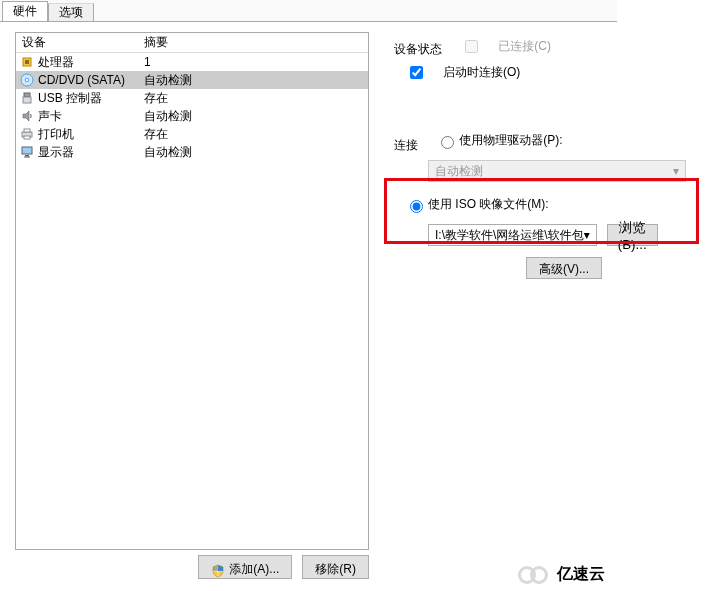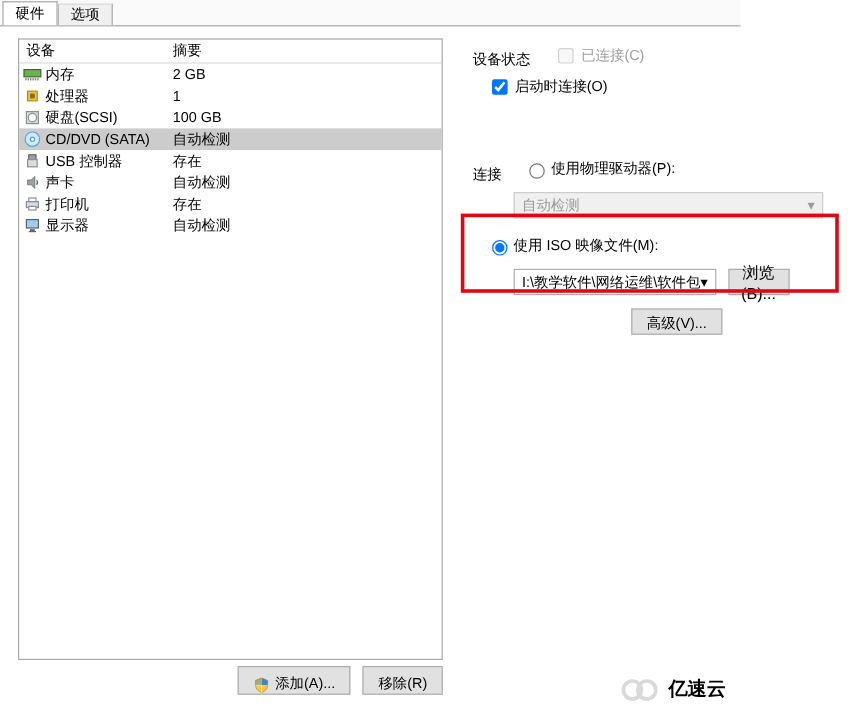--- a/index.html
+++ b/index.html
@@ -20,21 +20,21 @@
   .hw-row .name { width: 106px; }
   .hw-row .summary { flex: 1; }
 
   .btn-row { position: absolute; left: 15px; top: 555px; width: 354px; display: flex; justify-content: flex-end; gap: 10px; }
   .win-btn { border: 1px solid #adadad; background: #e1e1e1; height: 24px; padding: 0 12px; display:flex; align-items:flex-end; font-size:12px; gap:4px;}
 
   .right-panel { position: absolute; left: 386px; top: 32px; right: 15px; bottom: 10px; }
   .groupbox-title { position: relative; background: #fff; padding: 0 2px; font-size: 12px; }
   .device-status { position:absolute; left:6px; top:0; }
 
-  .chk { display: inline-flex; align-items:center; gap: 6px; margin-left: 18px; margin-top: 6px;}
+  .chk { display: inline-flex; align-items:center; gap: 20px; margin-left: 18px; margin-top: 6px;}
   .chk input { margin:0; width:13px; height:13px;}
   .disabled-txt { color: #a0a0a0; }
 
   .connection { position:absolute; left: 6px; top: 90px; right:0; }
   .radio { display: inline-flex; align-items:flex-end; gap: 5px; margin-left: 18px; margin-top: 10px;}
   .radio input { margin:0; }
 
   .combo-disabled { margin-left: 36px; margin-top: 6px; height: 22px; border: 1px solid #cccccc; background:#f0f0f0; color:#9a9a9a; width: 258px; display:flex; align-items:center; justify-content:space-between; padding:0 6px;}
   .combo-path-row { margin-left: 36px; margin-top: 8px; display:flex; gap: 10px; align-items:center;}
   .combo-path { height: 22px; border: 1px solid #adadad; background:#fff; width: 178px; display:flex; align-items:center; justify-content:space-between; padding:0 6px;}
@@ -63,52 +63,27 @@
 
   <div class="left-panel">
     <div class="hw-header">
       <div class="col1">设备</div>
       <div class="col2">摘要</div>
     </div>
 
     <div id="hw-rows">
         <div class="hw-row">
           <div class="ic">
-            <svg width="16" height="12" viewBox="0 0 16 12">
-              <rect x="1" y="2" width="14" height="6" fill="#6db24f" stroke="#3a6b2a"></rect>
-              <rect x="2" y="9" width="1.2" height="2" fill="#888"></rect>
-              <rect x="4" y="9" width="1.2" height="2" fill="#888"></rect>
-              <rect x="6" y="9" width="1.2" height="2" fill="#888"></rect>
-              <rect x="8" y="9" width="1.2" height="2" fill="#888"></rect>
-              <rect x="10" y="9" width="1.2" height="2" fill="#888"></rect>
-              <rect x="12" y="9" width="1.2" height="2" fill="#888"></rect>
-            </svg>
-          </div>
-          <div class="name">内存</div>
-          <div class="summary">2 GB</div>
-        </div>
-        <div class="hw-row">
-          <div class="ic">
             <svg width="14" height="14" viewBox="0 0 14 14">
               <rect x="3" y="3" width="8" height="8" fill="#f4c542" stroke="#b58a00"></rect>
               <rect x="5" y="5" width="4" height="4" fill="#8a6d1f"></rect>
             </svg>
           </div>
           <div class="name">处理器</div>
           <div class="summary">1</div>
-        </div>
-        <div class="hw-row">
-          <div class="ic">
-            <svg width="14" height="14" viewBox="0 0 14 14">
-              <rect x="2" y="2" width="10" height="10" fill="#d9dde0" stroke="#8a9096"></rect>
-              <circle cx="7" cy="7" r="3.5" fill="#fff" stroke="#8a9096"></circle>
-            </svg>
-          </div>
-          <div class="name">硬盘(SCSI)</div>
-          <div class="summary">100 GB</div>
         </div>
         <div class="hw-row selected">
           <div class="ic">
             <svg width="14" height="14" viewBox="0 0 14 14">
               <circle cx="7" cy="7" r="6" fill="#cfeaff" stroke="#5aa0d8"></circle>
               <circle cx="7" cy="7" r="1.8" fill="#fff" stroke="#5aa0d8"></circle>
             </svg>
           </div>
           <div class="name">CD/DVD (SATA)</div>
           <div class="summary">自动检测</div>

